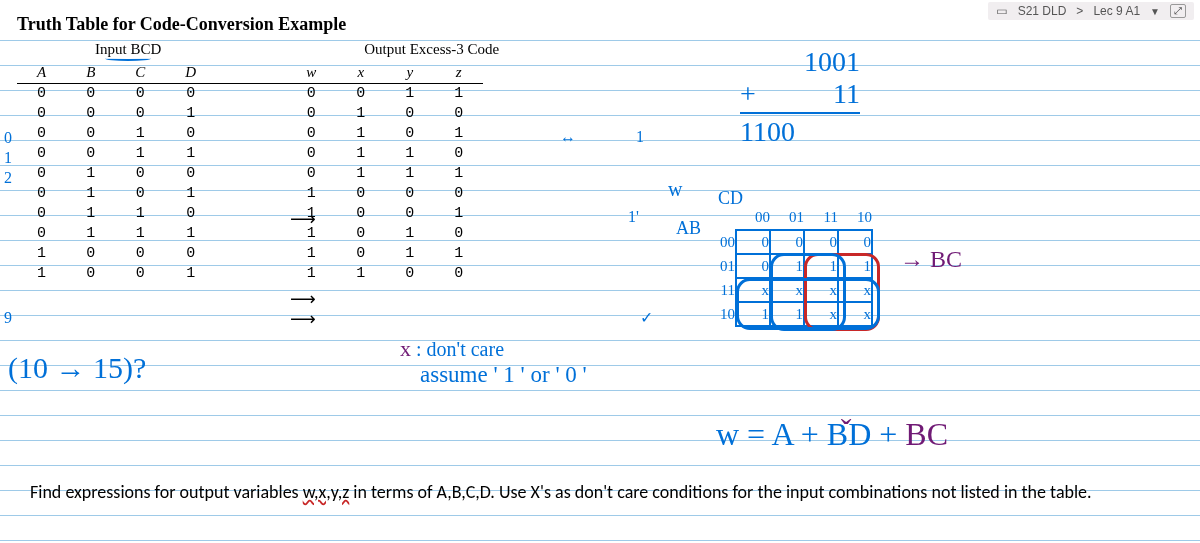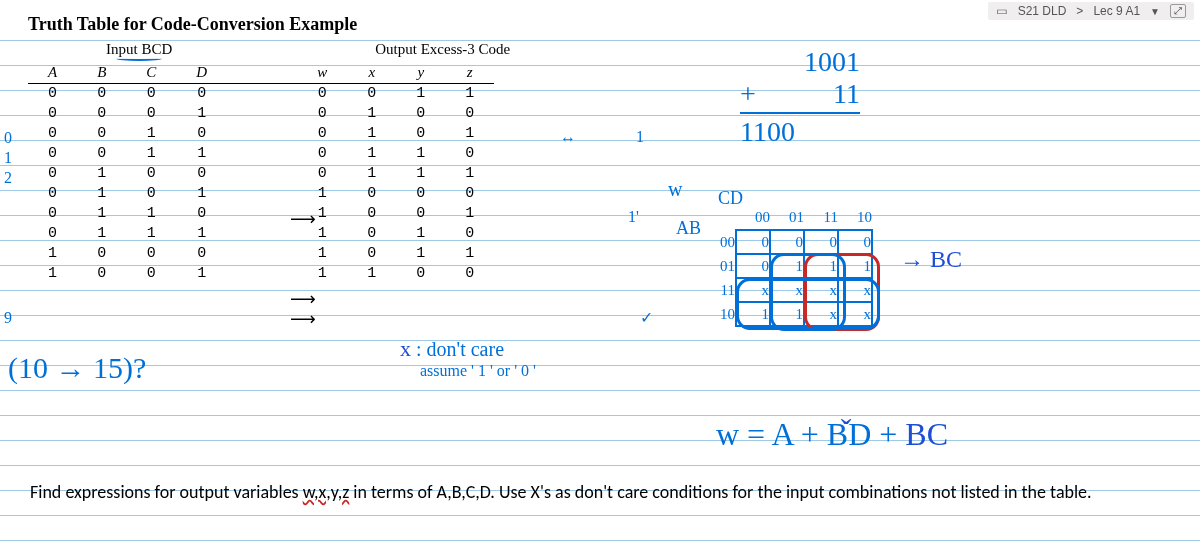--- a/index.html
+++ b/index.html
@@ -11,34 +11,34 @@
     position: relative;
     overflow: hidden;
   }
   
   .paper {
     position: absolute; inset: 0;
     background-image: repeating-linear-gradient(to bottom, transparent 0, transparent 24px, #9ecae8 24px, #9ecae8 25px);
     background-position: 0 16px;
     z-index: 0;
   }
-  .content { position: relative; z-index: 1; padding: 14px 28px; }
+  .content { position: relative; z-index: 1; padding: 14px 17px; }
   .title { font-family: "Georgia", serif; font-weight: bold; font-size: 18px; margin-bottom: 6px;}
   .hdr-row { display: flex; gap: 28px; }
   .hdr-group { font-family: Georgia, serif; font-size: 15px; text-align: center; }
   .hdr-group.input { margin-left: 78px; position: relative;}
   .hdr-group.input::after{content:"";position:absolute;left:10px;right:10px;bottom:-3px;height:3px;border-bottom:2px solid #0070d8;border-radius:50%;}
   .hdr-group.output{ margin-left:175px;}
   table.truth { border-collapse: collapse; font-family: "Courier New", monospace; font-size: 15px; margin-top:4px;}
   table.truth th { font-family: Georgia, serif; font-style: italic; font-weight:normal; padding: 2px 20px; border-bottom:1px solid #000;}
   table.truth td { text-align: center; padding: 0 20px; line-height: 20px;}
   .gap-col { width: 70px;}
   .left-margin { position:absolute; left:4px; top:128px; font-family:"Comic Sans MS",cursive; color:#0070d8; font-size:16px; line-height:20px;}
   .ann { font-family:"Comic Sans MS","Segoe Script",cursive; color:#0070d8; }
-  .ann-red { color:#1d4ed8; }
+  .ann-red { color:#701a75; }
   .ann-abs { position:absolute; }
   .kmap { position:absolute; left:690px; top:180px; font-family:"Comic Sans MS",cursive;}
   .kmap table{ border-collapse:collapse;}
   .kmap td{ width:34px;height:24px;border:2px solid #0070d8;text-align:right;font-size:15px; color:#0070d8;}
   .kmap .hdr td{ border:none;color:#0070d8;}
   .kmap .rowlbl{ border:none !important;color:#0070d8;width:26px;}
   .footer-text { position:absolute; left:30px; top:480px; width:1120px; font-family:Calibri,Arial,sans-serif; font-size:18px; line-height:24px;}
   .footer-text .ul{ text-decoration: underline wavy #c82828;}
   .topbar { position:absolute; right:6px; top:2px; display:flex; align-items:center; gap:10px; font-family:"Segoe UI",Arial,sans-serif; font-size:12px; color:#555; background:#f1eef0; padding:2px 8px; border-radius:2px;}
   .topbar .chev{font-size:10px;}
@@ -214,21 +214,21 @@
 <div class="ann ann-abs" style="left:560px;top:128px;font-size:16px;color:#0070d8">↔</div>
 <div class="ann ann-abs" style="left:636px;top:128px;font-size:16px">1</div>
 <div class="ann ann-abs" style="left:628px;top:208px;font-size:16px">1'</div>
 <div class="ann ann-abs" style="left:640px;top:308px;font-size:16px">✓</div>
 
 <div class="ann ann-abs" style="left:8px;top:351px;font-size:30px">(10 → 15)?</div>
 
 <div class="ann ann-abs" style="left:400px;top:336px;font-size:20px">
   <span class="ann-red" style="font-size:22px">x</span> : <span>don't care</span>
 </div>
-<div class="ann ann-abs" style="left:420px;top:362px;font-size:16px">assume ' 1 '  or  ' 0 '</div>
+<div class="ann ann-abs" style="left:420px;top:362px;font-size:23px">assume ' 1 '  or  ' 0 '</div>
 
 <div class="sum">
   <div style="text-align:right;width:120px">1001</div>
   <div style="display:flex;width:120px">
       <span>+</span>
       <span style="flex:1;text-align:right">11</span>
     </div>
   <span class="line"></span>
   <div style="width:120px">1100</div>
 </div>

